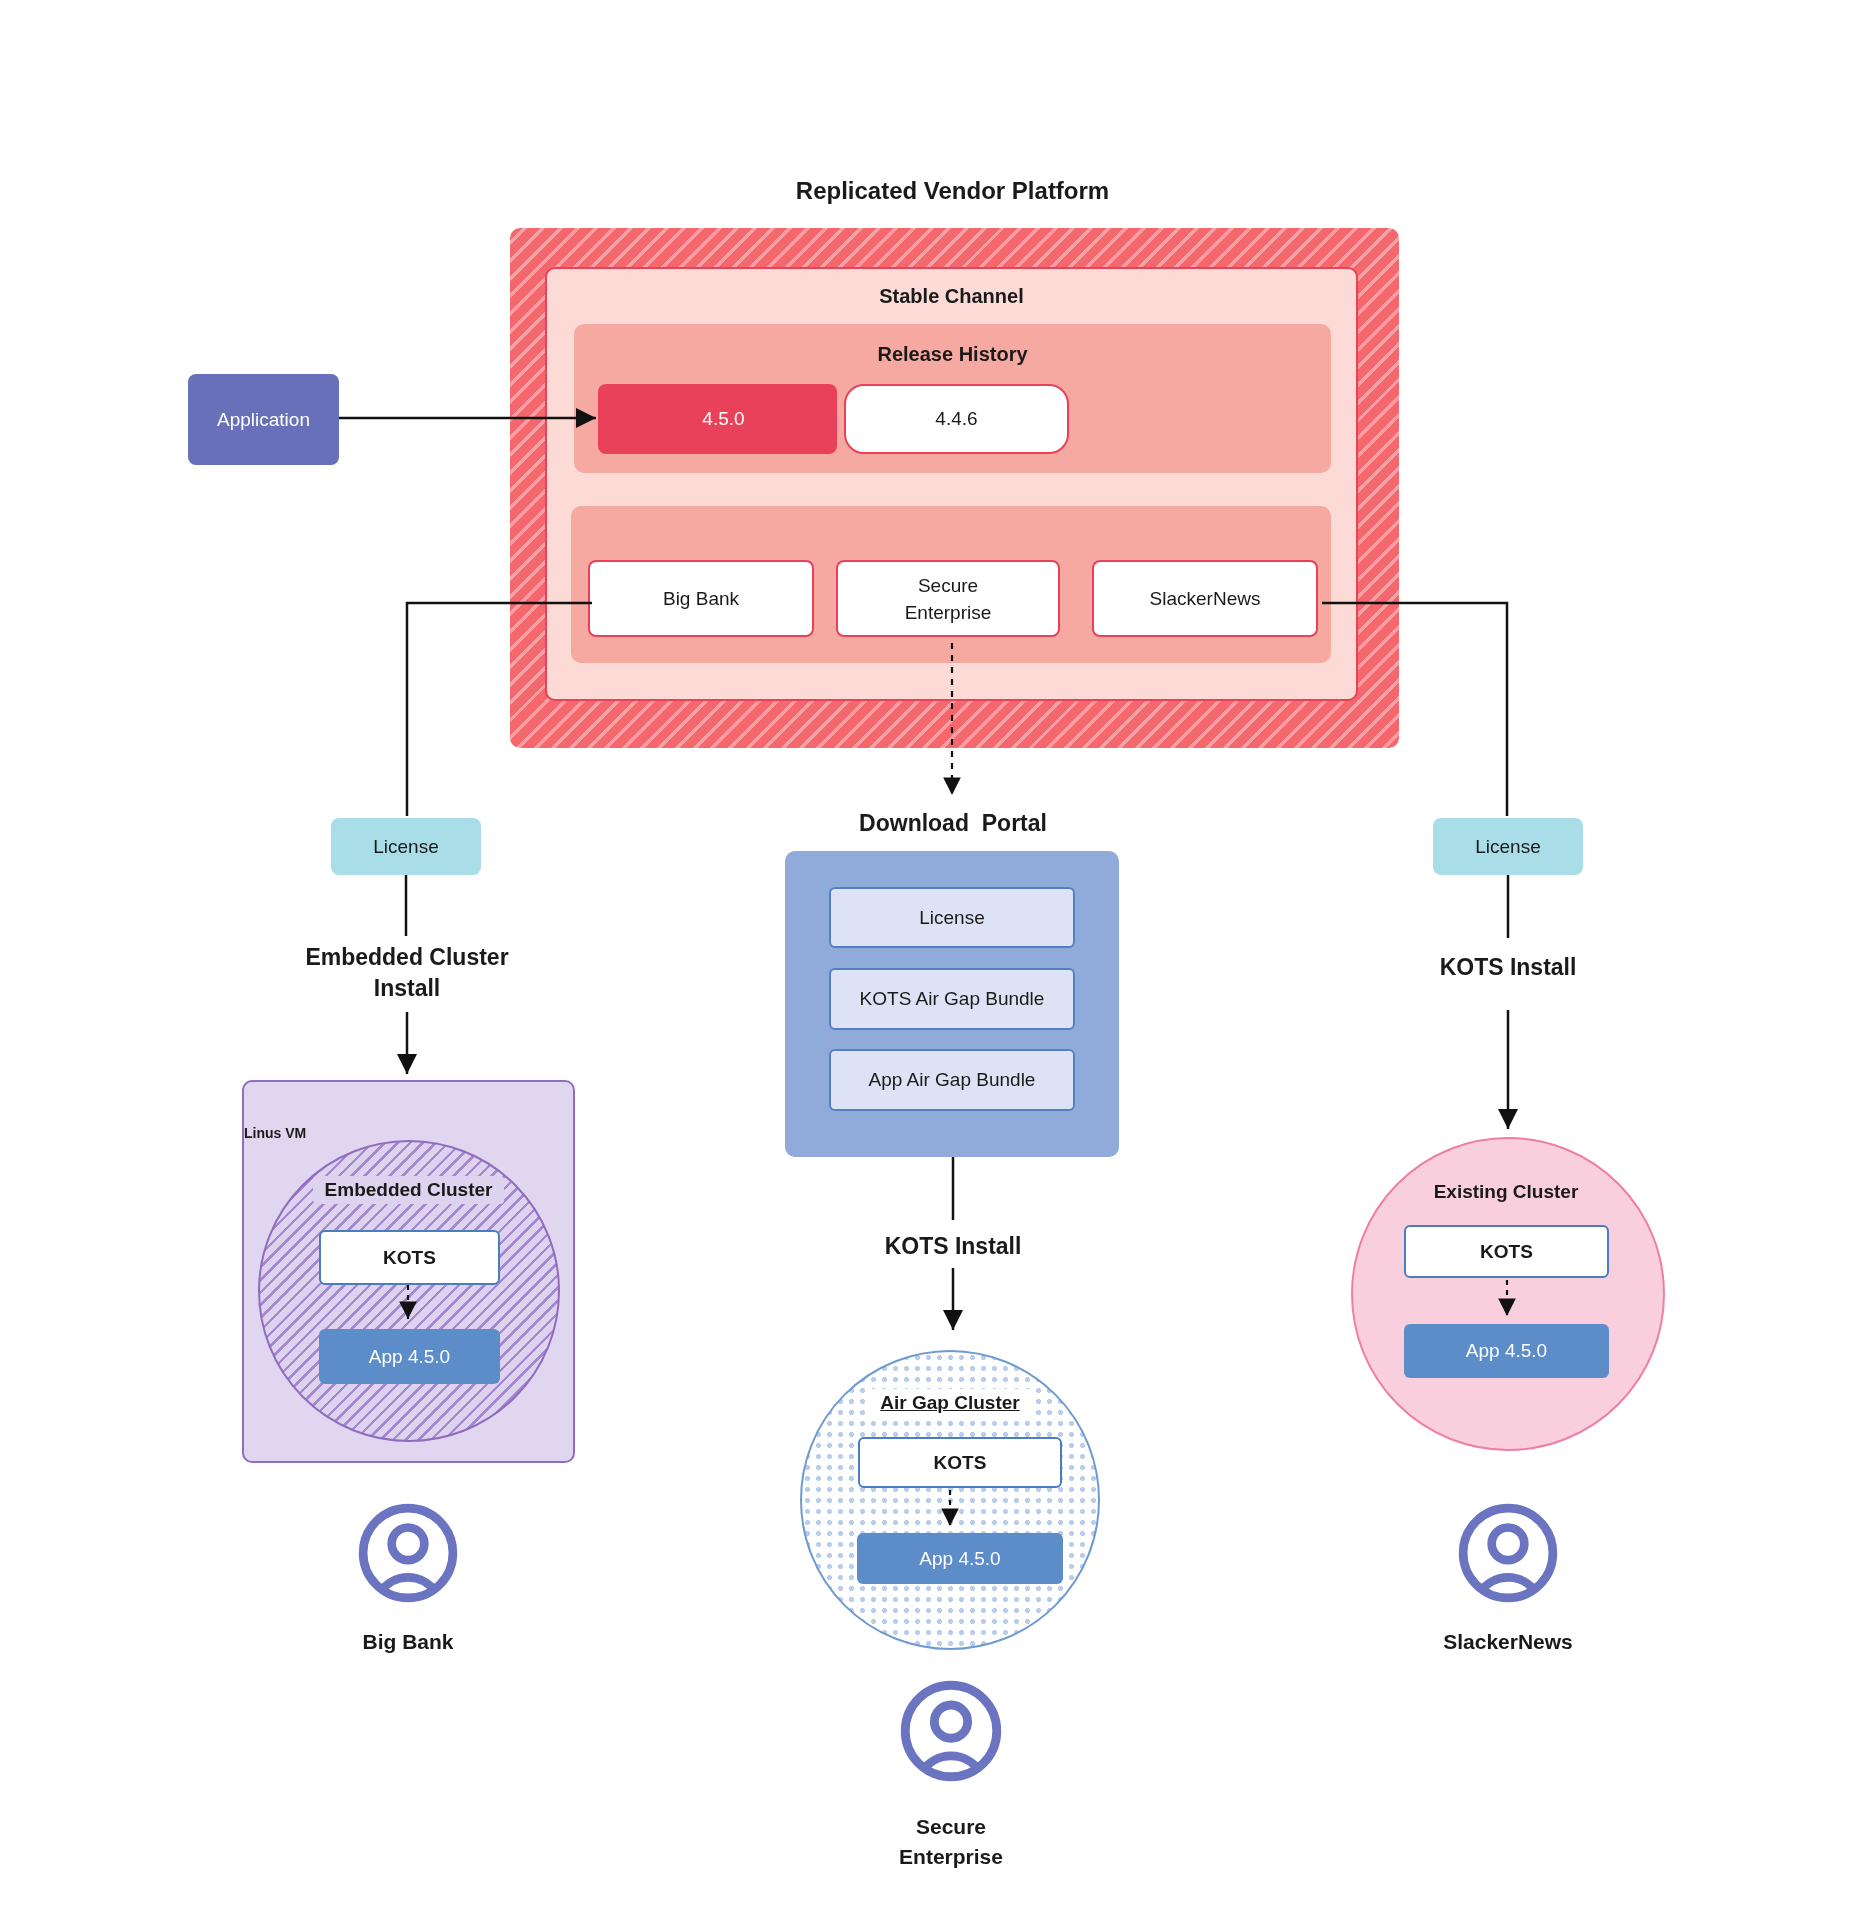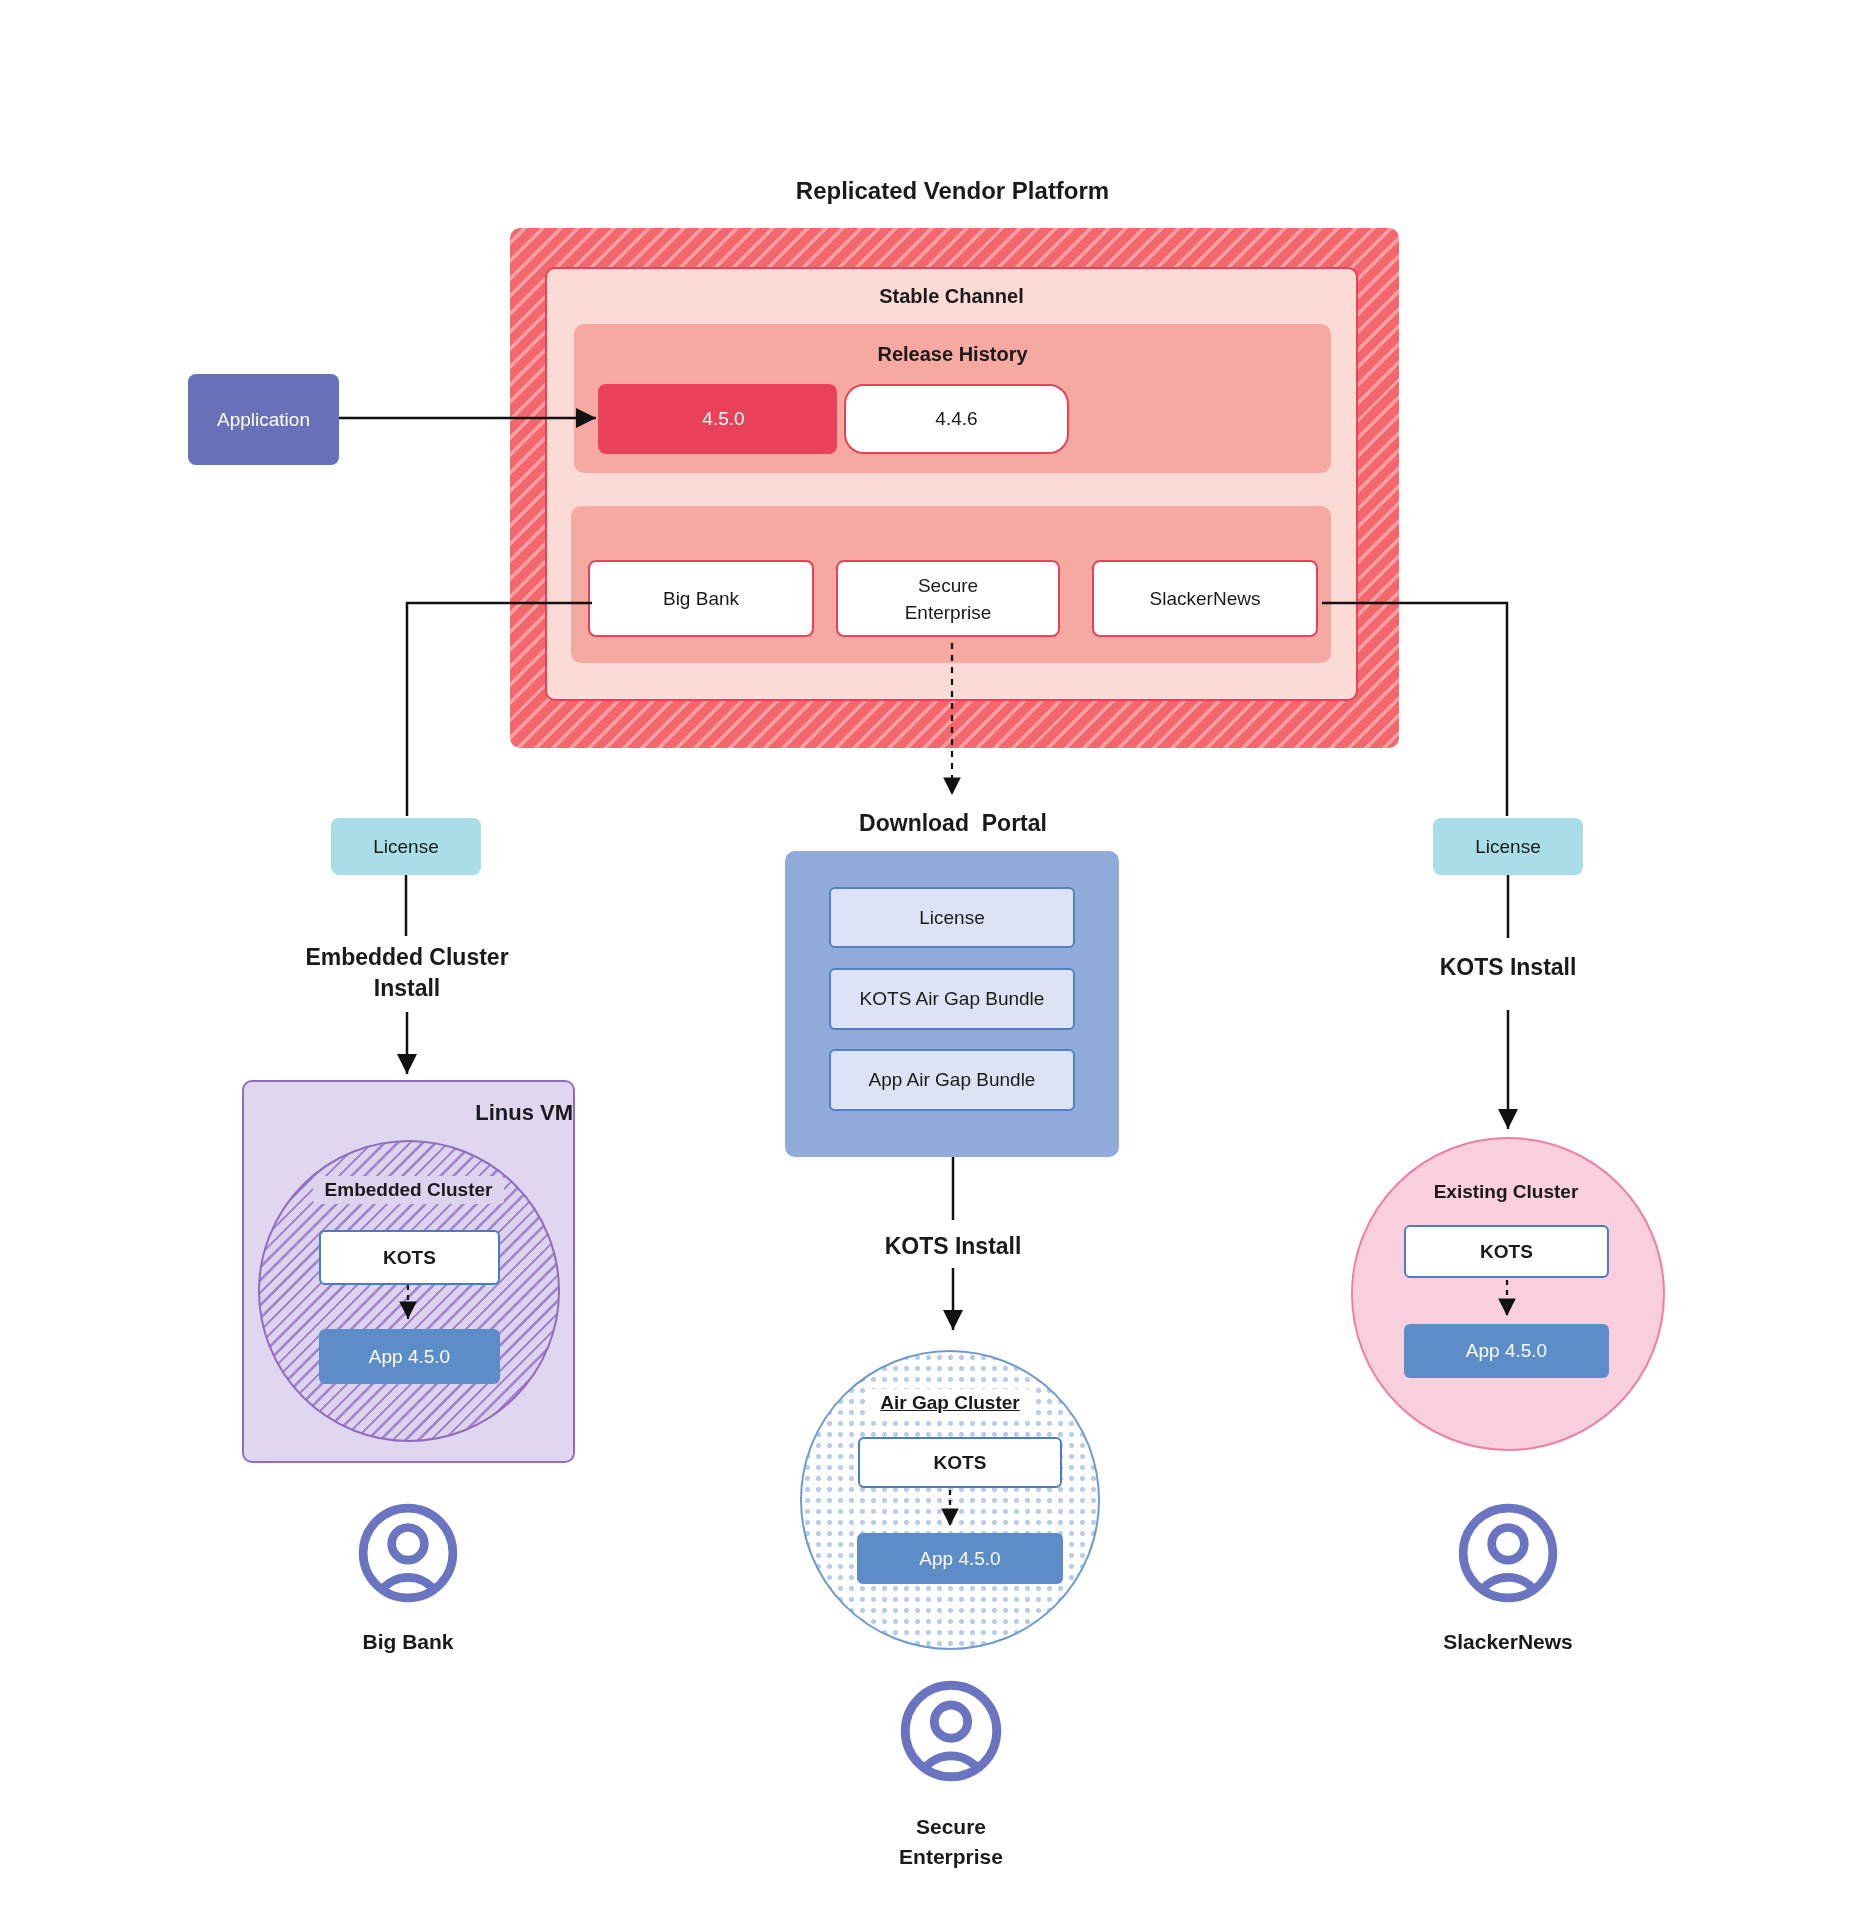--- a/index.html
+++ b/index.html
@@ -21,21 +21,21 @@
   .sec-label{font-size:20px;font-weight:600;width:100%;text-align:center;position:absolute;}
   .rel-current{background:#e94159;color:#fff;border-radius:8px;font-size:19px;font-weight:400;padding-left:12px;}
   .rel-old{background:#fff;border:2px solid #e94159;border-radius:20px;font-size:19px;font-weight:500;}
   .customer{background:#fff;border:2px solid #e94159;border-radius:8px;font-size:19px;font-weight:500;line-height:27px;}
 
   .application{background:#6770b8;color:#fff;border-radius:8px;font-size:19px;font-weight:500;}
   .license{background:#a9dde8;border-radius:8px;font-size:19px;font-weight:500;}
   .flow-label{font-size:23px;font-weight:600;line-height:31px;text-align:center;}
 
   .vm-box{background:#e0d6ef;border:2px solid #8f6cbe;border-radius:10px;}
-  .vm-title{font-size:22px;font-weight:600;width:100%;text-align:right;position:absolute;}
+  .vm-title{font-size:14px;font-weight:600;width:100%;text-align:left;position:absolute;margin-top:25px;}
   .cluster-circle-hatch{
     border:2px solid #8f6cbe;border-radius:50%;
     background:repeating-linear-gradient(135deg,#ddd3ee 0 6.5px,#a588cf 6.5px 9px);
   }
   .chip{font-size:19px;font-weight:600;padding:3px 12px;border-radius:4px;white-space:nowrap;}
   .chip-lav{background:#ddd3ee;}
   .chip-white{background:#fff;text-decoration:underline;}
   .chip-pink{background:#f9cfdd;}
   .kots-box{background:#fff;border:2px solid #4a7cc0;border-radius:6px;font-size:19px;font-weight:600;}
   .appver-box{background:#5c8dc9;color:#fff;border-radius:6px;font-size:19px;font-weight:500;}

